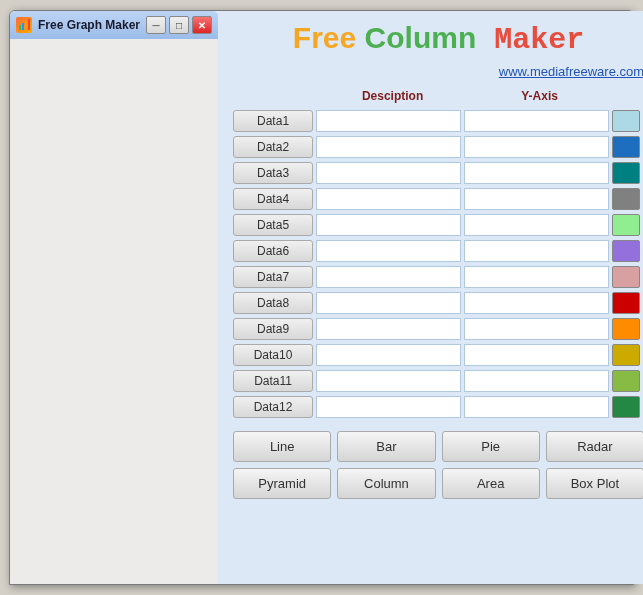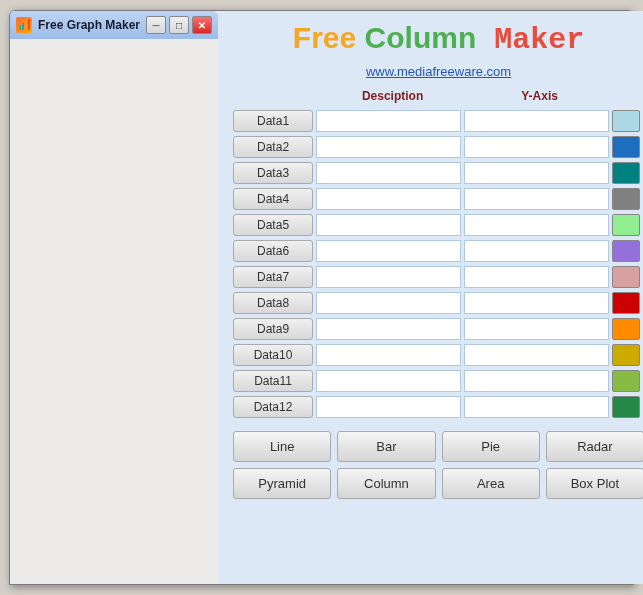--- a/index.html
+++ b/index.html
@@ -82,21 +82,21 @@
     .app-title {
       text-align: center;
       font-size: 30px;
       font-weight: bold;
       margin-bottom: 2px;
     }
     .title-free { color: #f5a623; }
     .title-graph { color: #4caf50; }
     .title-maker { color: #e74c3c; font-family: Liberation Mono, monospace; }
     .subtitle-link {
-      text-align: center;
+      text-align: right;
       color: #2255bb;
       text-decoration: underline;
       font-size: 13px;
       margin-bottom: 5px;
       cursor: pointer;
     }
     .data-grid {
       display: flex;
       flex-direction: column;
       gap: 4px;

